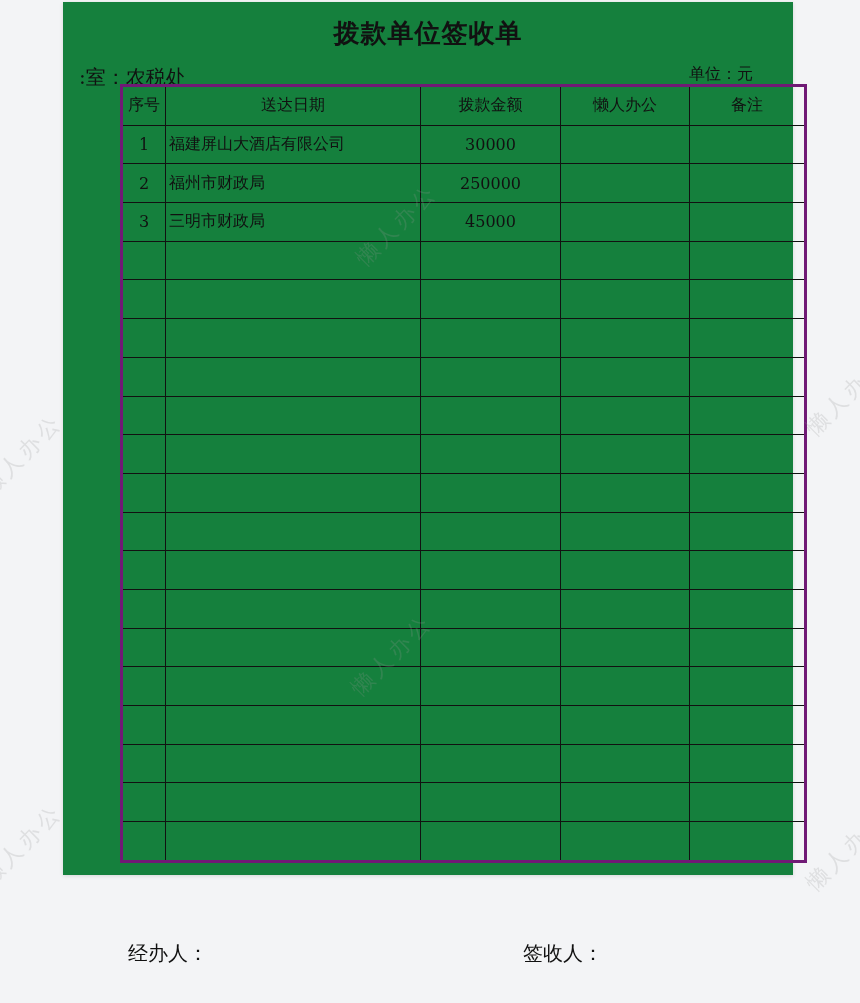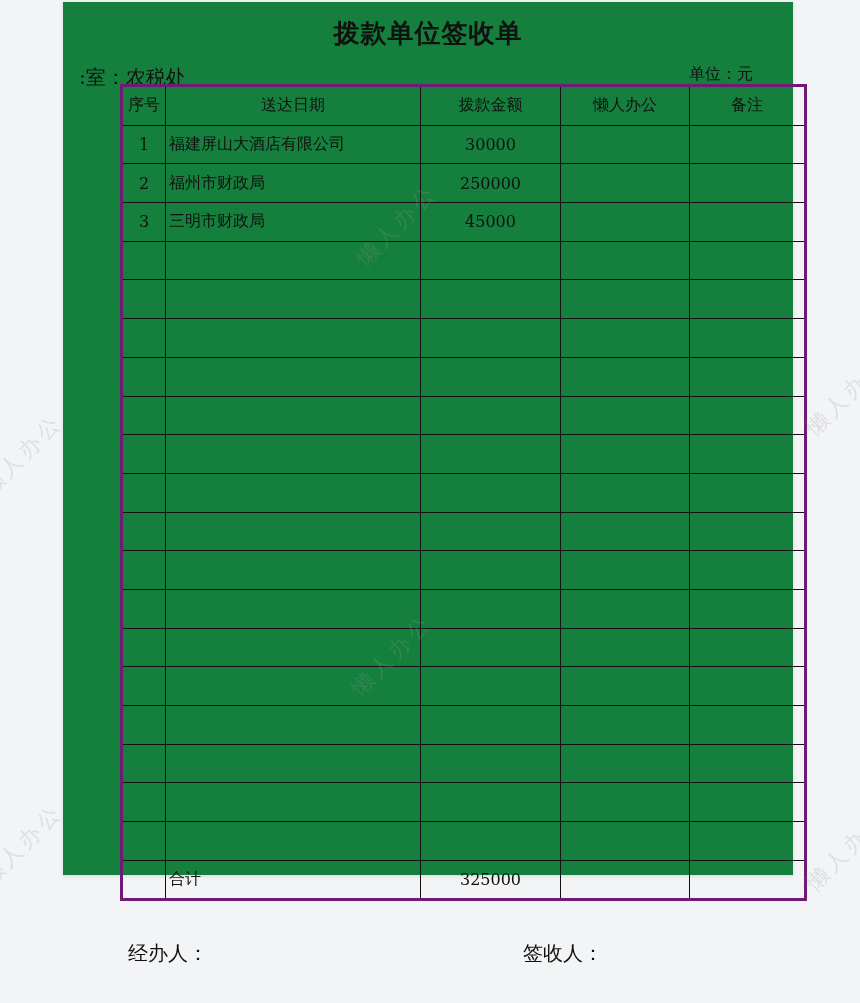--- a/index.html
+++ b/index.html
@@ -191,27 +191,20 @@
           <td></td>
           <td></td>
         </tr>
         <tr>
           <td></td>
           <td></td>
           <td></td>
           <td></td>
           <td></td>
         </tr>
-        <tr id="total-row">
-        <td class="c-no"></td>
-        <td class="c-unit">合计</td>
-        <td class="c-amt">325000</td>
-        <td></td>
-        <td></td>
-      </tr>
     </tbody>
   </table>
 
   <div class="sign" style="left:65px">经办人：</div>
   <div class="sign" style="left:460px">签收人：</div>
 </div>
 
 <div class="watermark" style="left:345px; top:210px">懒人办公</div>
 <div class="watermark" style="left:340px; top:640px">懒人办公</div>
 <div class="watermark" style="left:-30px; top:440px">懒人办公</div>

